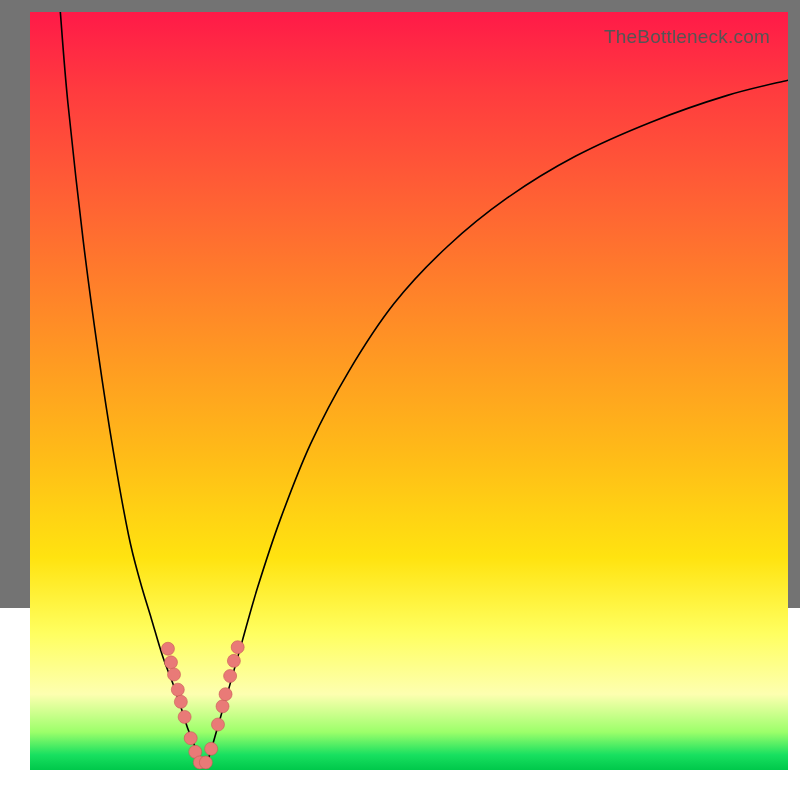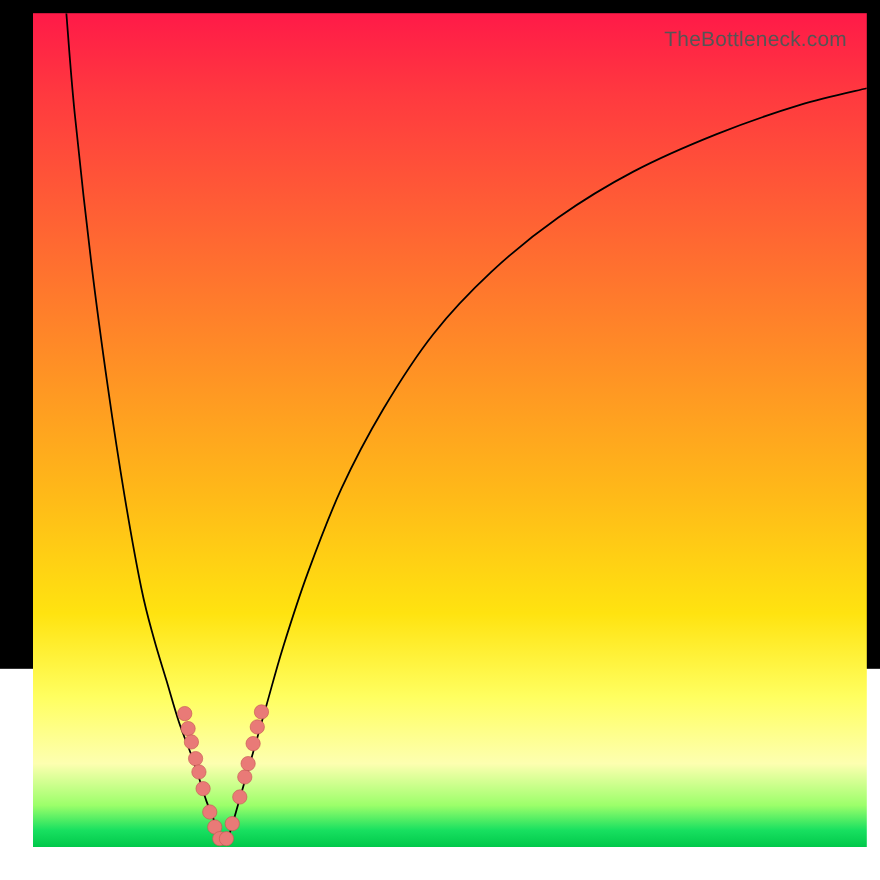--- a/index.html
+++ b/index.html
@@ -6,21 +6,21 @@
     margin: 0;
     padding: 0;
     width: 800px;
     height: 800px;
     overflow: hidden;
     font-family: Arial, Helvetica, sans-serif;
   }
   .frame {
     width: 800px;
     height: 608px;
-    background: #000000;
+    background: #737373;
     position: relative;
     box-sizing: border-box;
   }
   .plot-area {
     position: absolute;
     left: 30px;
     top: 12px;
     width: 758px;
     height: 758px;
     

